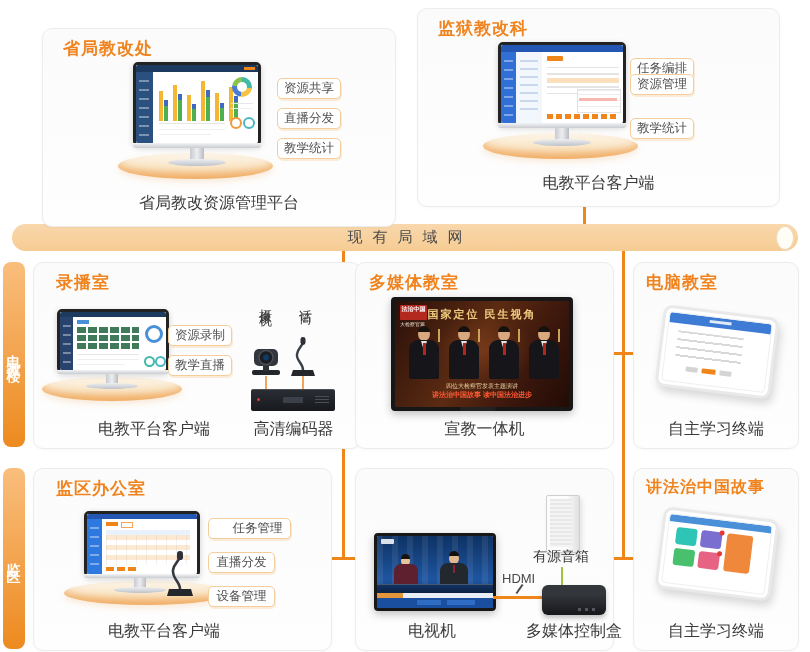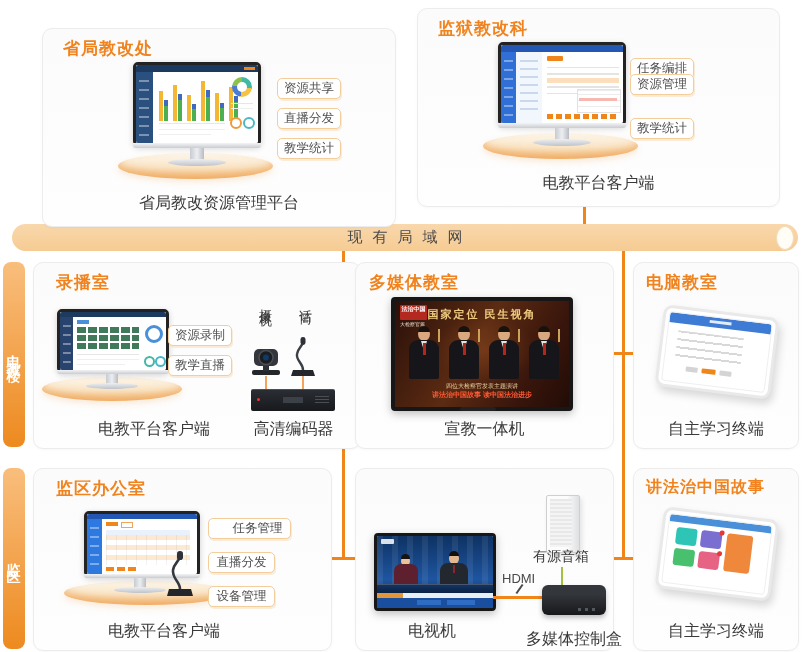--- a/index.html
+++ b/index.html
@@ -353,21 +353,21 @@
     </div>
     <div class="caption" style="left:160px;top:79px;width:90px;font-size:14px;">有源音箱</div>
     <div class="abs" style="left:205px;top:98px;width:2px;height:20px;background:#9FC23F;"></div>
     <div class="abs" style="left:146px;top:102px;font-size:13px;color:#4A4A4A;">HDMI</div>
     <div class="abs" style="left:158px;top:119px;width:11px;height:2px;background:#4A4A4A;transform:rotate(-55deg);"></div>
     <div class="abs" style="left:137px;top:127px;width:50px;height:3px;background:#F08519;"></div>
     <div class="abs" style="left:186px;top:116px;width:64px;height:30px;border-radius:6px;background:linear-gradient(180deg,#33363B 0 30%,#17181B);box-shadow:0 3px 5px rgba(0,0,0,.25);">
       <div class="abs" style="left:36px;bottom:4px;width:20px;height:3px;background-image:repeating-linear-gradient(90deg,#55585E 0 3px,transparent 3px 7px);"></div>
     </div>
     <div class="caption" style="left:18px;top:152px;width:116px;">电视机</div>
-    <div class="caption" style="left:158px;top:152px;width:120px;margin-top:8px;">多媒体控制盒</div>
+    <div class="caption" style="left:158px;top:152px;width:120px;">多媒体控制盒</div>
   </div>
 
   <div class="panel" style="left:633px;top:468px;width:164px;height:181px;">
     <div class="ptitle" style="left:12px;top:8px;font-size:16px;">讲法治中国故事</div>
     <div class="tablet" style="left:25px;top:44px;width:110px;height:76px;transform:rotate(7deg);">
       <div class="tscr">
         <div class="abs" style="left:0;top:0;width:102px;height:7px;background:#4A90D9;"></div>
         <div class="tile" style="left:8px;top:12px;width:21px;height:17px;background:#2EC4B6;"></div>
         <div class="tile" style="left:33px;top:12px;width:21px;height:17px;background:#7A6FD0;"></div>
         <div class="reddot" style="left:51px;top:10px;"></div>

